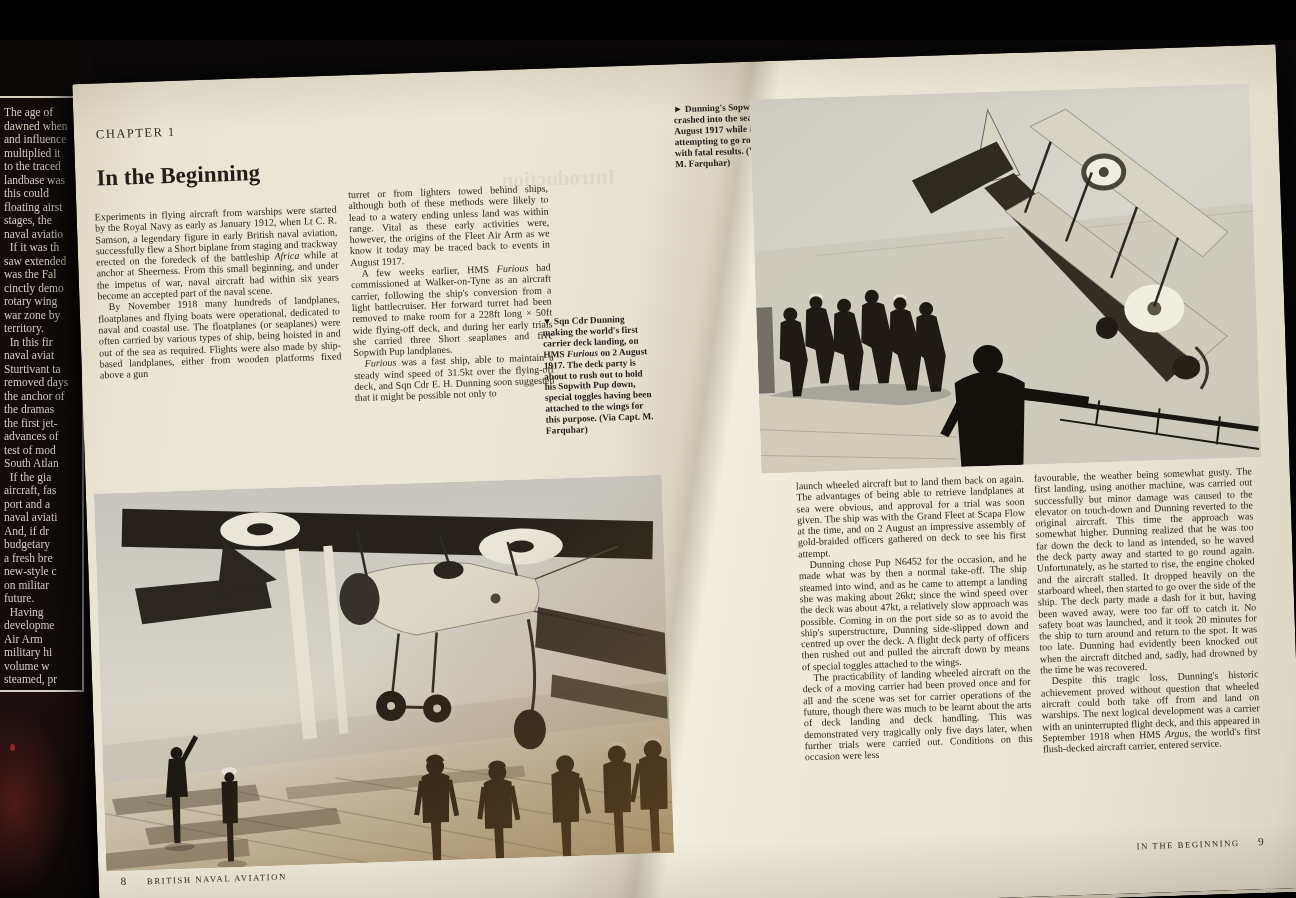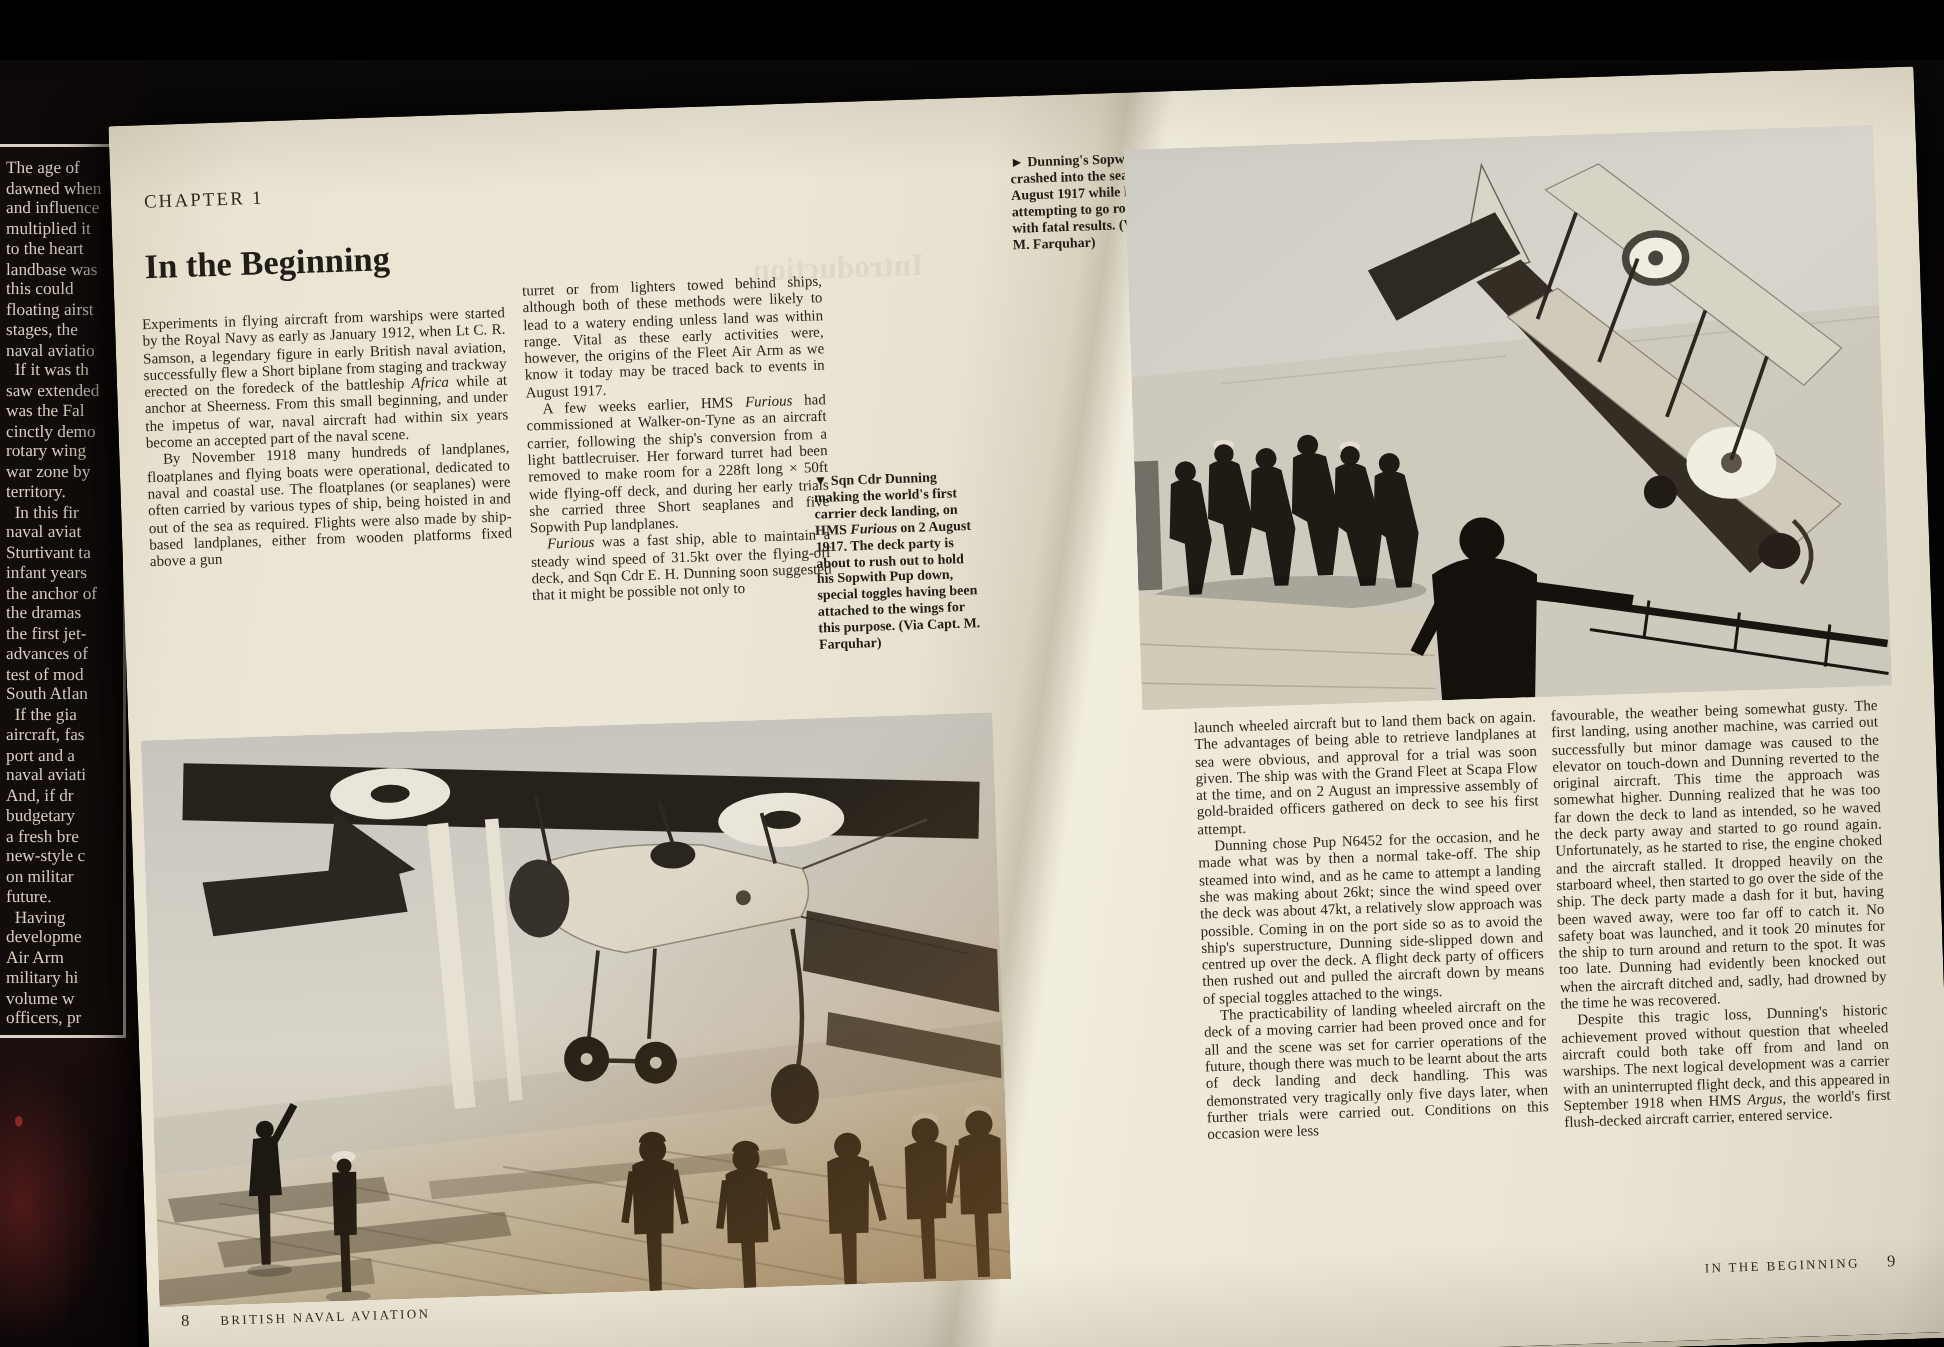--- a/index.html
+++ b/index.html
@@ -47,37 +47,37 @@
 
 <div class="stage">
 
   <div class="flap">
     <div class="flap-frame">
       <div class="flap-text">
           <div class="fl">The age of</div>
           <div class="fl">dawned when</div>
           <div class="fl">and influence</div>
           <div class="fl">multiplied it</div>
-          <div class="fl">to the heart</div>
+          <div class="fl">to the traced</div>
           <div class="fl">landbase was</div>
           <div class="fl">this could</div>
           <div class="fl">floating airst</div>
           <div class="fl">stages, the</div>
           <div class="fl">naval aviatio</div>
           <div class="fl">  If it was th</div>
           <div class="fl">saw extended</div>
           <div class="fl">was the Fal</div>
           <div class="fl">cinctly demo</div>
           <div class="fl">rotary wing</div>
           <div class="fl">war zone by</div>
           <div class="fl">territory.</div>
           <div class="fl">  In this fir</div>
           <div class="fl">naval aviat</div>
           <div class="fl">Sturtivant ta</div>
-          <div class="fl">infant years</div>
+          <div class="fl">removed days</div>
           <div class="fl">the anchor of</div>
           <div class="fl">the dramas</div>
           <div class="fl">the first jet-</div>
           <div class="fl">advances of</div>
           <div class="fl">test of mod</div>
           <div class="fl">South Atlan</div>
           <div class="fl">  If the gia</div>
           <div class="fl">aircraft, fas</div>
           <div class="fl">port and a</div>
           <div class="fl">naval aviati</div>
@@ -85,21 +85,21 @@
           <div class="fl">budgetary</div>
           <div class="fl">a fresh bre</div>
           <div class="fl">new-style c</div>
           <div class="fl">on militar</div>
           <div class="fl">future.</div>
           <div class="fl">  Having</div>
           <div class="fl">developme</div>
           <div class="fl">Air Arm</div>
           <div class="fl">military hi</div>
           <div class="fl">volume w</div>
-          <div class="fl">officers, pr</div>
+          <div class="fl">steamed, pr</div>
         </div>
     </div>
     <div class="flap-blob"></div>
     <div class="flap-speck"></div>
   </div>
 
   <div class="book">
 
     <div class="ghost">Introduction</div>
     <div class="chapter">CHAPTER 1</div>

